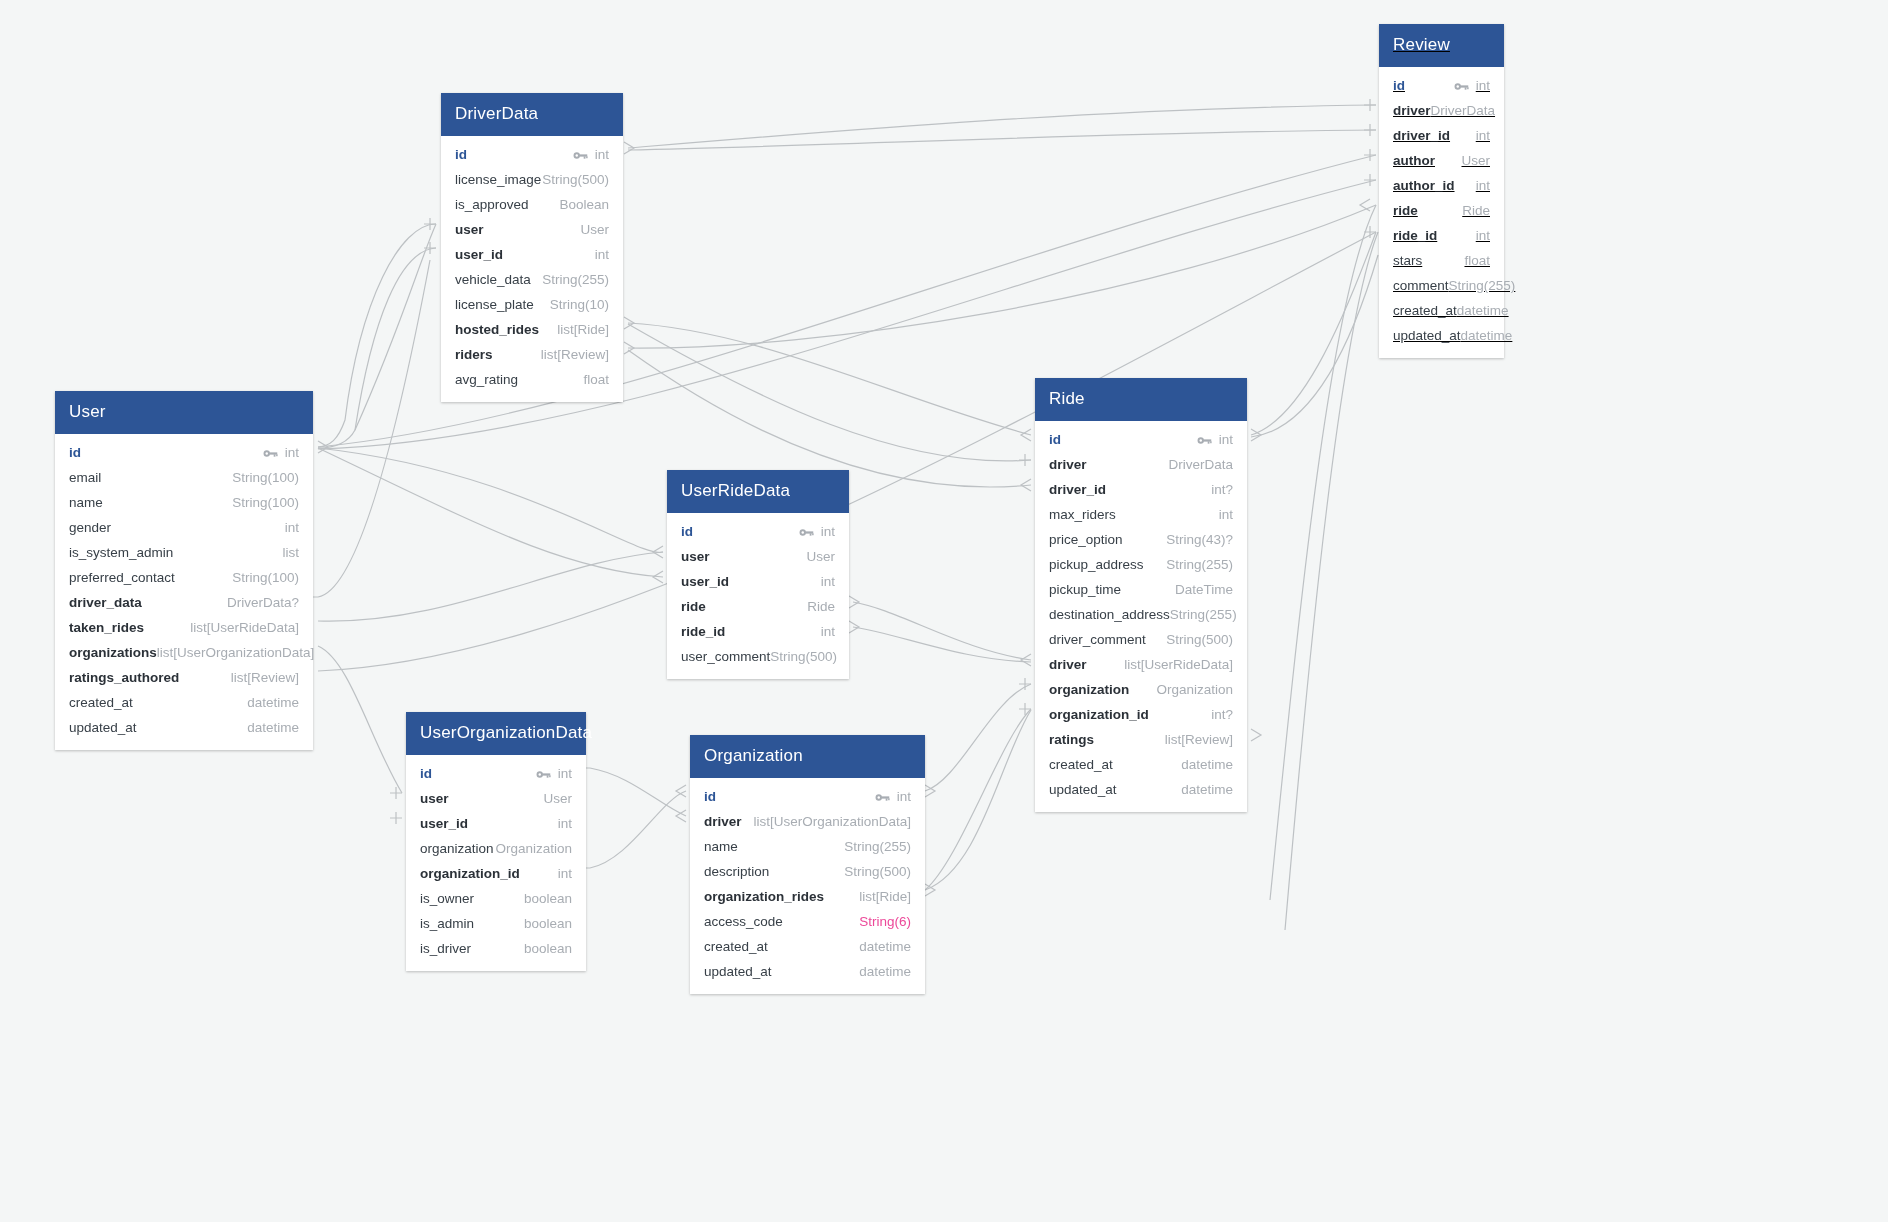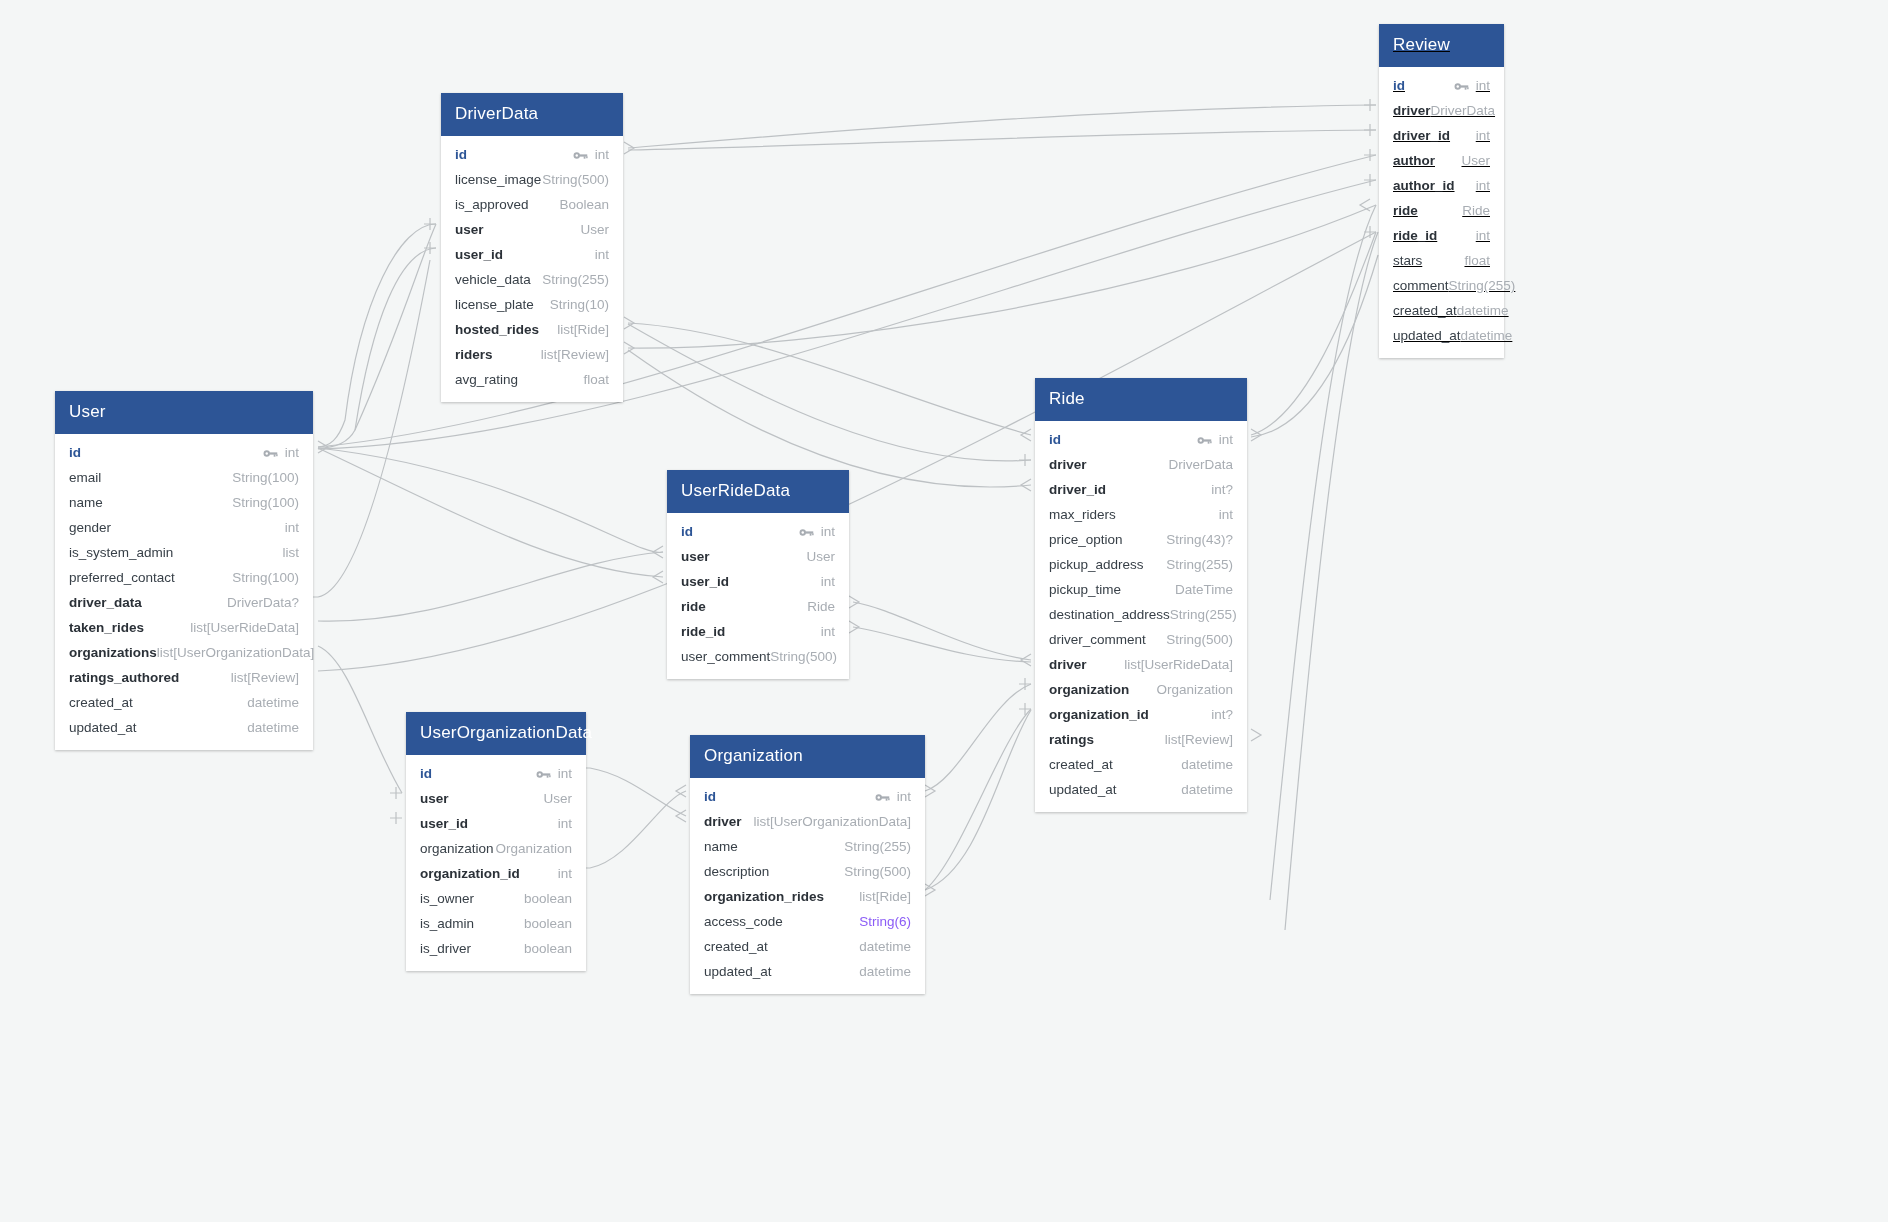--- a/index.html
+++ b/index.html
@@ -628,21 +628,21 @@
           <div class="row bold">
     <span class="fname">organization_rides</span>
     <span class="spacer"></span>
 
     <span class="ftype" style="color: rgb(168, 173, 179);">list[Ride]</span>
   </div>
           <div class="row">
     <span class="fname">access_code</span>
     <span class="spacer"></span>
 
-    <span class="ftype" style="color: #8b5cf6;">String(6)</span>
+    <span class="ftype" style="color: #ec4899;">String(6)</span>
   </div>
           <div class="row">
     <span class="fname">created_at</span>
     <span class="spacer"></span>
 
     <span class="ftype" style="color: rgb(168, 173, 179);">datetime</span>
   </div>
           <div class="row">
     <span class="fname">updated_at</span>
     <span class="spacer"></span>

